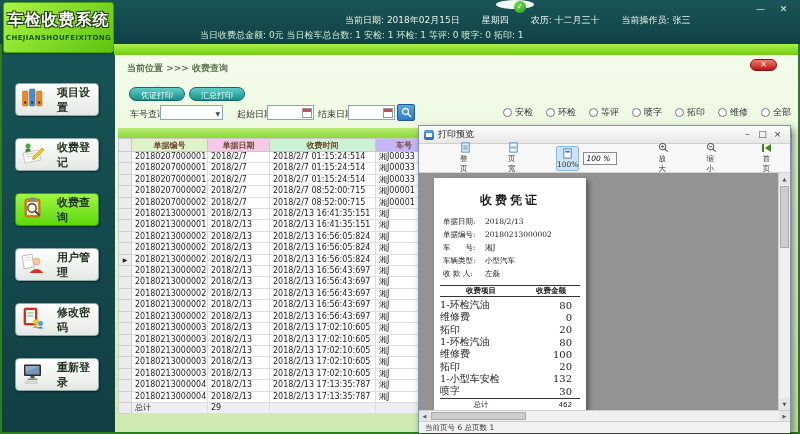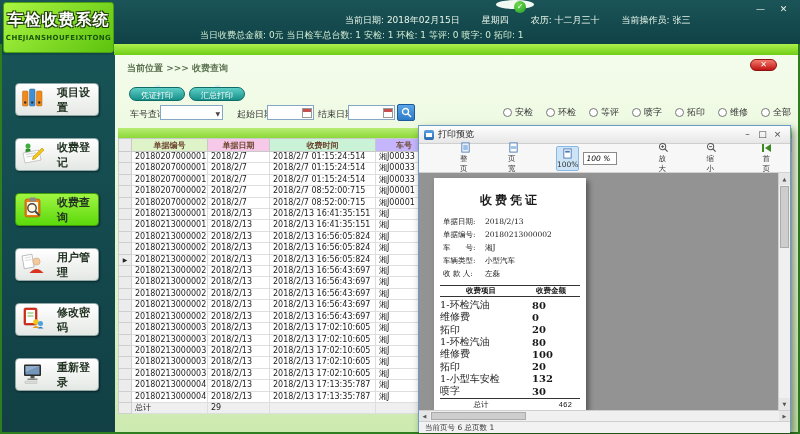--- a/index.html
+++ b/index.html
@@ -125,21 +125,21 @@
   .r-fields { margin-top:8px; margin-left:9px; }
   .r-field { height:13px; font-size:7.5px; display:flex; }
   .r-field .fl { width:42px; }
   .r-cols { margin:3px 6px 0 6px; border-top:1px solid #333; border-bottom:1px solid #333;
             height:12px; display:flex; align-items:center; font-size:7.5px; font-weight:bold; }
   .r-cols .cn { width:82px; text-align:center; }
   .r-cols .ca { flex:1; text-align:center; }
   .r-items { margin:2px 6px 0 6px; }
   .r-item { height:12.3px; display:flex; font-size:10px; align-items:center; }
   .r-item .in { flex:1; }
-  .r-item .ia { width:48px; padding-right:8px;font-weight:bold; }
+  .r-item .ia { width:48px; text-align:right; padding-right:8px; }
   .r-total { margin:1px 6px 0 6px; border-top:1px solid #333; border-bottom:1px solid #333;
              height:13px; display:flex; align-items:center; font-size:7.5px; }
   .r-total .tn { width:82px; text-align:center; }
   .r-total .ta { flex:1; text-align:right; padding-right:8px;font-family:Liberation Mono, monospace; }
 
   .vscroll { position:absolute; right:0; top:0; width:12px; height:237px; background:#f0f0f0;
              border-left:1px solid #cfcfcf; }
   .vs-arrow { position:absolute; left:0; width:11px; height:12px; background:#e6e6e6;
               font-size:5px; color:#555; text-align:center; line-height:12px; cursor:pointer; }
   .vs-thumb { position:absolute; left:1px; top:13px; width:9px; height:62px; background:#cdcdcd;

